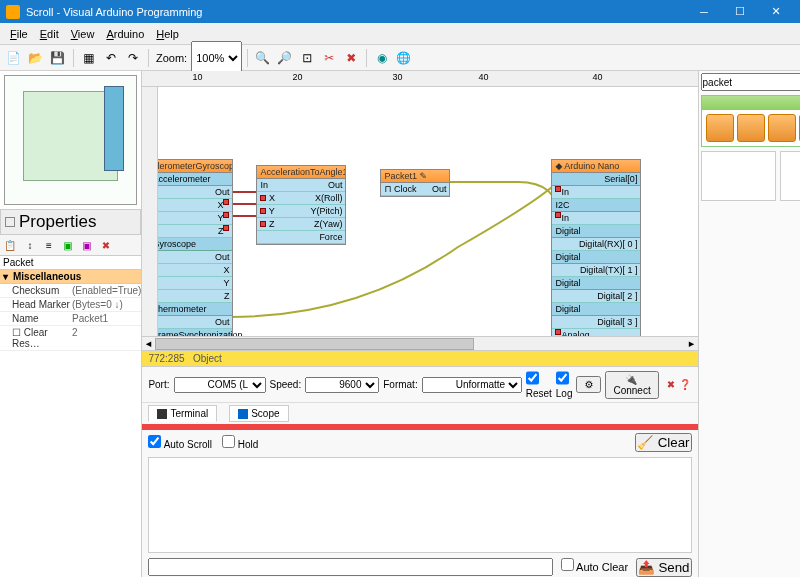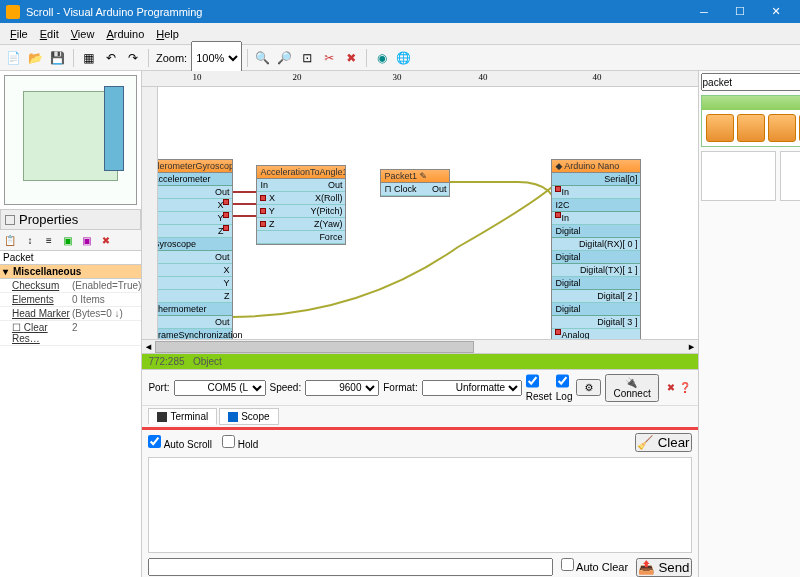--- a/index.html
+++ b/index.html
@@ -14,54 +14,54 @@
 .toolbar { background: #f5f5f5; height: 26px; display: flex; align-items: center; padding: 2px 4px; border-bottom: 1px solid #d0d0d0; gap: 2px; }
 .tbtn { width: 20px; height: 20px; border: 1px solid transparent; display: flex; align-items: center; justify-content: center; cursor: pointer; font-size: 12px; }
 .tsep { width: 1px; height: 18px; background: #ccc; margin: 0 3px; }
 .toolbar label { font-size: 11px; margin: 0 2px; }
 .toolbar select { font-size: 11px; height: 34px; }
 .main { display: flex; height: 509px; }
 .left { width: 152px; display: flex; flex-direction: column; border-right: 1px solid #ccc; }
 .preview { height: 130px; border: 1px solid #999; margin: 4px; background: #fafefa; position: relative; }
 .preview-inner { position: absolute; top: 15px; left: 18px; width: 95px; height: 90px; background: #d8f0d8; border: 1px solid #8a8; }
 .preview-chip { position: absolute; top: 10px; right: 12px; width: 20px; height: 85px; background: #6ab8d8; border: 1px solid #468; }
-.panel-title { background: #eee; border: 1px solid #ccc; padding: 2px 4px; font-size: 13px; display: flex; align-items: center; }
+.panel-title { background: #eee; border: 1px solid #ccc; padding: 2px 4px; font-size: 17px; display: flex; align-items: center; }
 .panel-title .sq { width: 10px; height: 10px; border: 1px solid #888; margin-right: 4px; }
 .prop-toolbar { display: flex; gap: 1px; padding: 2px; background: #f5f5f5; border-bottom: 1px solid #ccc; }
 .ptbtn { width: 18px; height: 16px; border: 1px solid transparent; font-size: 10px; display: flex; align-items: center; justify-content: center; cursor: pointer; }
 .prop-grid { flex: 1; background: #fff; font-size: 10px; overflow: auto; }
 .prop-cat { background: #ffd090; padding: 1px 3px; font-weight: bold; border-bottom: 1px solid #ccc; display: flex; }
 .prop-cat .arrow { width: 10px; }
 .prop-row { display: flex; border-bottom: 1px solid #eee; padding: 1px 0; }
-.prop-row .key { width: 72px; padding-left: 12px; color: #333; text-decoration: underline; }
+.prop-row .key { width: 72px; padding-left: 12px; color: #333; }
 .prop-row .val { flex: 1; color: #666; }
 .center { flex: 1; display: flex; flex-direction: column; position: relative; }
 .canvas-wrap { flex: 1; position: relative; overflow: hidden; background: #fff; }
 .ruler-h { height: 16px; background: #f0f0f0; border-bottom: 1px solid #ccc; position: relative; font-size: 9px; }
-.ruler-h span { position: absolute; top: 1px; font-family: Liberation Serif, serif; }
+.ruler-h span { position: absolute; top: 1px; }
 .canvas-body { display: flex; height: calc(100% - 16px); }
 .ruler-v { width: 16px; background: #f0f0f0; border-right: 1px solid #ccc; }
 .canvas { flex: 1; background: #fff; background-image: radial-gradient(#ccc 0.5px, transparent 0.5px); background-size: 8px 8px; position: relative; overflow: hidden; }
 .node { position: absolute; border: 1px solid #888; font-size: 9px; }
 .node-header { background: linear-gradient(#ffb366, #ff9933); padding: 1px 3px; color: #333; border-bottom: 1px solid #888; white-space: nowrap; overflow: hidden; }
 .node-sec { background: #9dd3e8; padding: 1px 3px; border-bottom: 1px solid #6a9; }
 .node-row { background: #b8e0f0; padding: 0 3px; display: flex; justify-content: space-between; border-bottom: 1px solid #8cc; line-height: 12px; }
 .node-row.left-pin { justify-content: flex-start; }
 .node-row.right-pin { justify-content: flex-end; }
 .pin { width: 6px; height: 6px; background: #d44; border: 1px solid #800; display: inline-block; }
 .wire { position: absolute; pointer-events: none; }
 .scroll-h { height: 14px; background: #f0f0f0; border-top: 1px solid #ccc; display: flex; }
 .scroll-thumb { background: #ccc; border: 1px solid #aaa; height: 12px; margin: 1px; }
-.status { background: #84cc16; border-top: 1px solid #ccc; padding: 2px 6px; font-size: 10px; color: #555; }
+.status { background: #fde047; border-top: 1px solid #ccc; padding: 2px 6px; font-size: 10px; color: #555; }
 .bottom { border-top: 1px solid #ccc; background: #f8f8f8; }
 .serial-bar { display: flex; align-items: center; padding: 3px 6px; gap: 4px; font-size: 10px; border-bottom: 1px solid #ddd; }
 .serial-bar select, .serial-bar input { font-size: 10px; height: 16px; padding-left: 29px; }
 .serial-bar button { font-size: 10px; padding: 1px 6px; }
 .serial-bar .spacer { flex: 1; }
-.tabs { display: flex; gap: 2px; padding: 2px 6px; border-bottom: 3px solid #ef4444; }
+.tabs { display: flex; gap: 12px; padding: 2px 6px; border-bottom: 6px solid #ef4444; }
 .tab { padding: 2px 8px; border: 1px solid #ccc; background: #fff; font-size: 10px; cursor: pointer; display: flex; align-items: center; gap: 3px; }
 .tab.active { background: #fff; border-bottom: 1px solid #fff; }
 .tab .ticon { width: 10px; height: 10px; }
 .term-opts { display: flex; padding: 3px 6px; gap: 10px; font-size: 10px; align-items: center; }
 .term-opts .spacer { flex: 1; }
 .term-body { height: 96px; background: #fff; border: 1px solid #ccc; margin: 2px 6px; }
 .term-input { display: flex; padding: 3px 6px; gap: 8px; }
 .term-input input[type=text] { flex: 1; height: 18px; }
 .right { width: 160px; border-left: 1px solid #ccc; background: #fafafa; display: flex; flex-direction: column; }
 .search-row { display: flex; padding: 2px; gap: 1px; }
@@ -137,26 +137,26 @@
     <div class="prop-grid">
       <div class="prop-cat">
           <span class="arrow">▾</span>
           <span>Miscellaneous</span>
         </div>
       <div class="prop-row">
           <span class="key">Checksum</span>
           <span class="val">(Enabled=True)</span>
         </div>
       <div class="prop-row">
-          <span class="key">Elements</span>
-          <span class="val">0 Items</span>
-        </div>
-      <div class="prop-row">
           <span class="key">Head Marker</span>
           <span class="val">(Bytes=0 ↓)</span>
+        </div>
+      <div class="prop-row">
+          <span class="key">Name</span>
+          <span class="val">Packet1</span>
         </div>
       <div class="prop-row">
           <span class="key">☐ <span>Clear Res…</span></span>
           <span class="val">2</span>
         </div>
     </div>
   </div>
 
   <div class="center">
     <div class="canvas-wrap">

